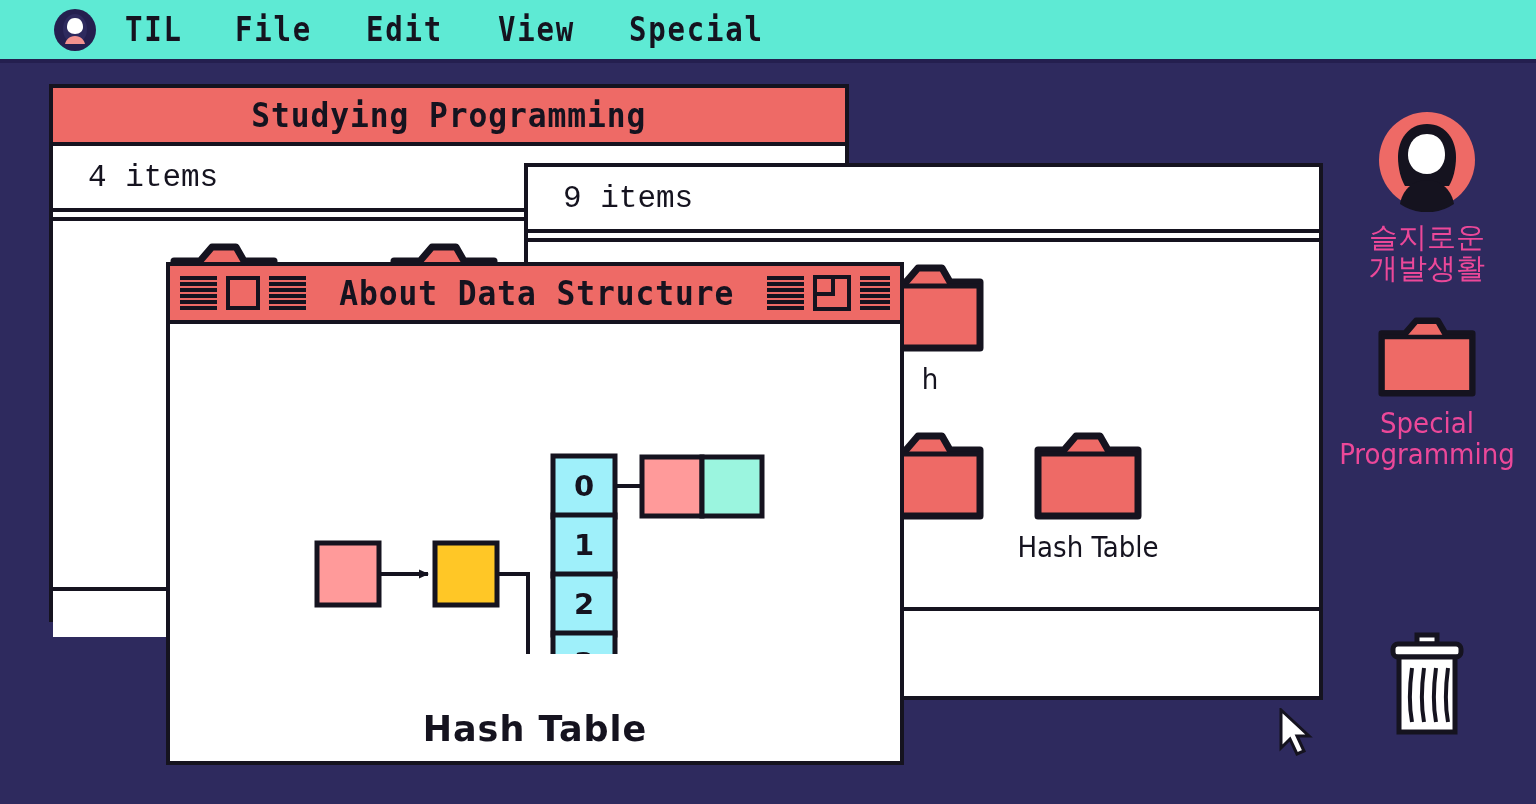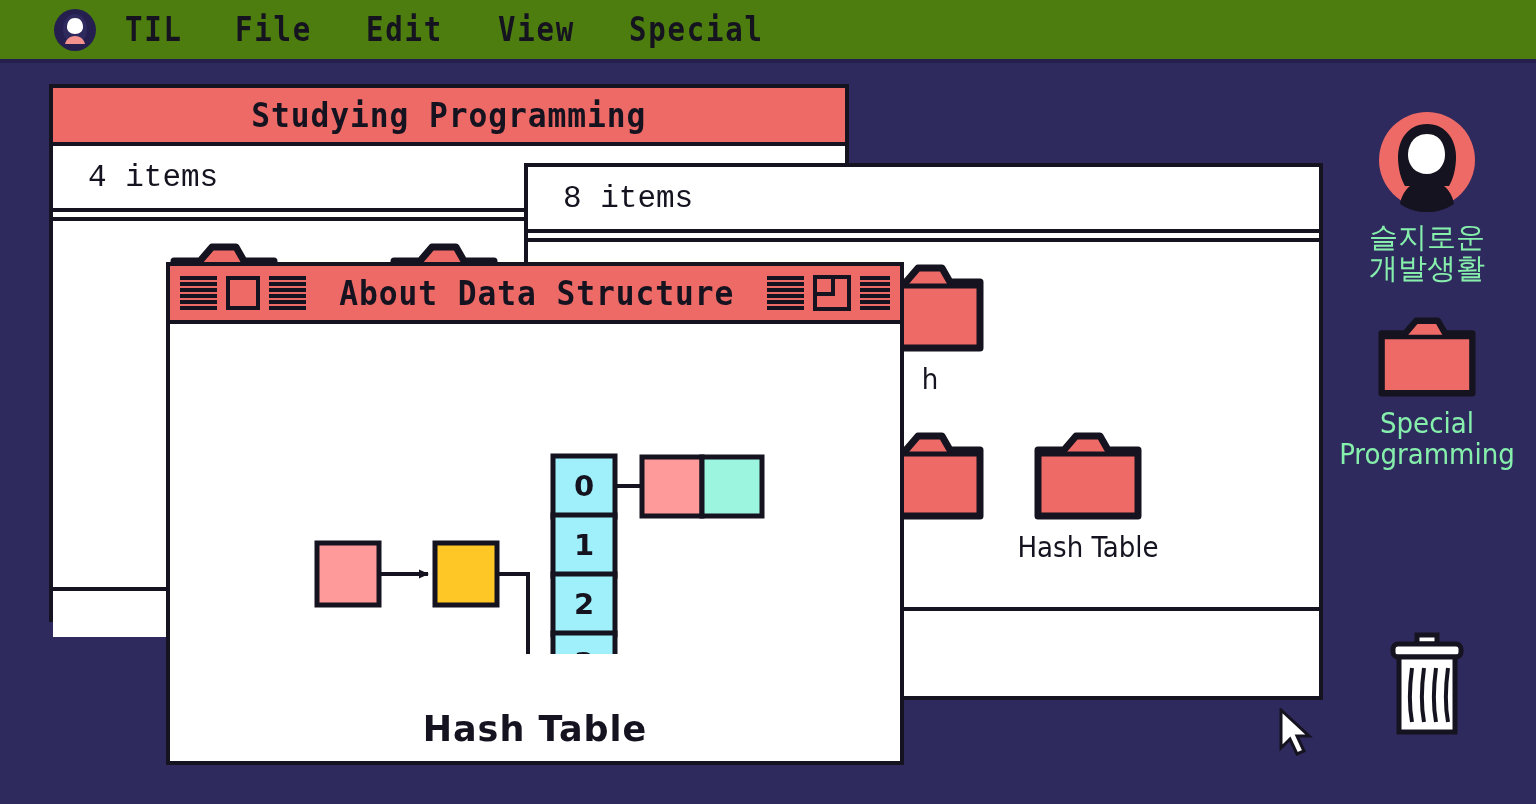--- a/index.html
+++ b/index.html
@@ -16,21 +16,21 @@
     position: relative;
     -webkit-font-smoothing: none;
   }
 
   
   .menubar {
     position: absolute;
     left: 0; top: 0;
     width: 1536px;
     height: 63px;
-    background: #4d7c0f;
+    background: #5eead4;
     border-bottom: 4px solid #241F4F;
     box-sizing: border-box;
     display: flex;
     align-items: center;
     z-index: 60;
   }
   .menu-logo {
     width: 44px; height: 44px;
     margin-left: 53px;
     margin-right: 28px;
@@ -123,21 +123,21 @@
   
   .desktop-icon {
     position: absolute;
     width: 200px;
     text-align: center;
     cursor: default;
   }
   .desktop-icon .dname {
     font-family: "DejaVu Sans Condensed", "Liberation Sans", sans-serif;
     font-size: 29px;
-    color: #86efac;
+    color: #ec4899;
     line-height: 1.06;
     margin-top: 6px;
     white-space: pre-line;
   }
 
   
   .stripes {
     display: flex;
     flex-direction: column;
     justify-content: space-between;
@@ -242,21 +242,21 @@
         <path d="M4 84 L4 18 L30 18 L42 4 L66 4 L74 18 L104 18 L104 84 Z" fill="#EE6A66" stroke="#15131F" stroke-width="7" stroke-linejoin="round"></path>
         <path d="M4 22 L104 22" stroke="#15131F" stroke-width="5"></path>
       </svg>
       <div class="fname"></div>
     </div>
   </div>
   <div class="footerbar"></div>
 </div>
 
 <div class="window" style="left:524px; top:163px; width:799px; height:537px; z-index:20;">
-  <div class="statusbar">8 items</div>
+  <div class="statusbar">9 items</div>
   <div class="rule-double"></div>
 
   <div class="content-pane" style="height:365px;">
 
     <div class="folder-item" style="left:317px; top:22px;">
       <svg width="108" height="88" viewBox="0 0 108 88">
         <path d="M4 84 L4 18 L30 18 L42 4 L66 4 L74 18 L104 18 L104 84 Z" fill="#EE6A66" stroke="#15131F" stroke-width="7" stroke-linejoin="round"></path>
         <path d="M4 22 L104 22" stroke="#15131F" stroke-width="5"></path>
       </svg>
       <div class="fname">h</div>

